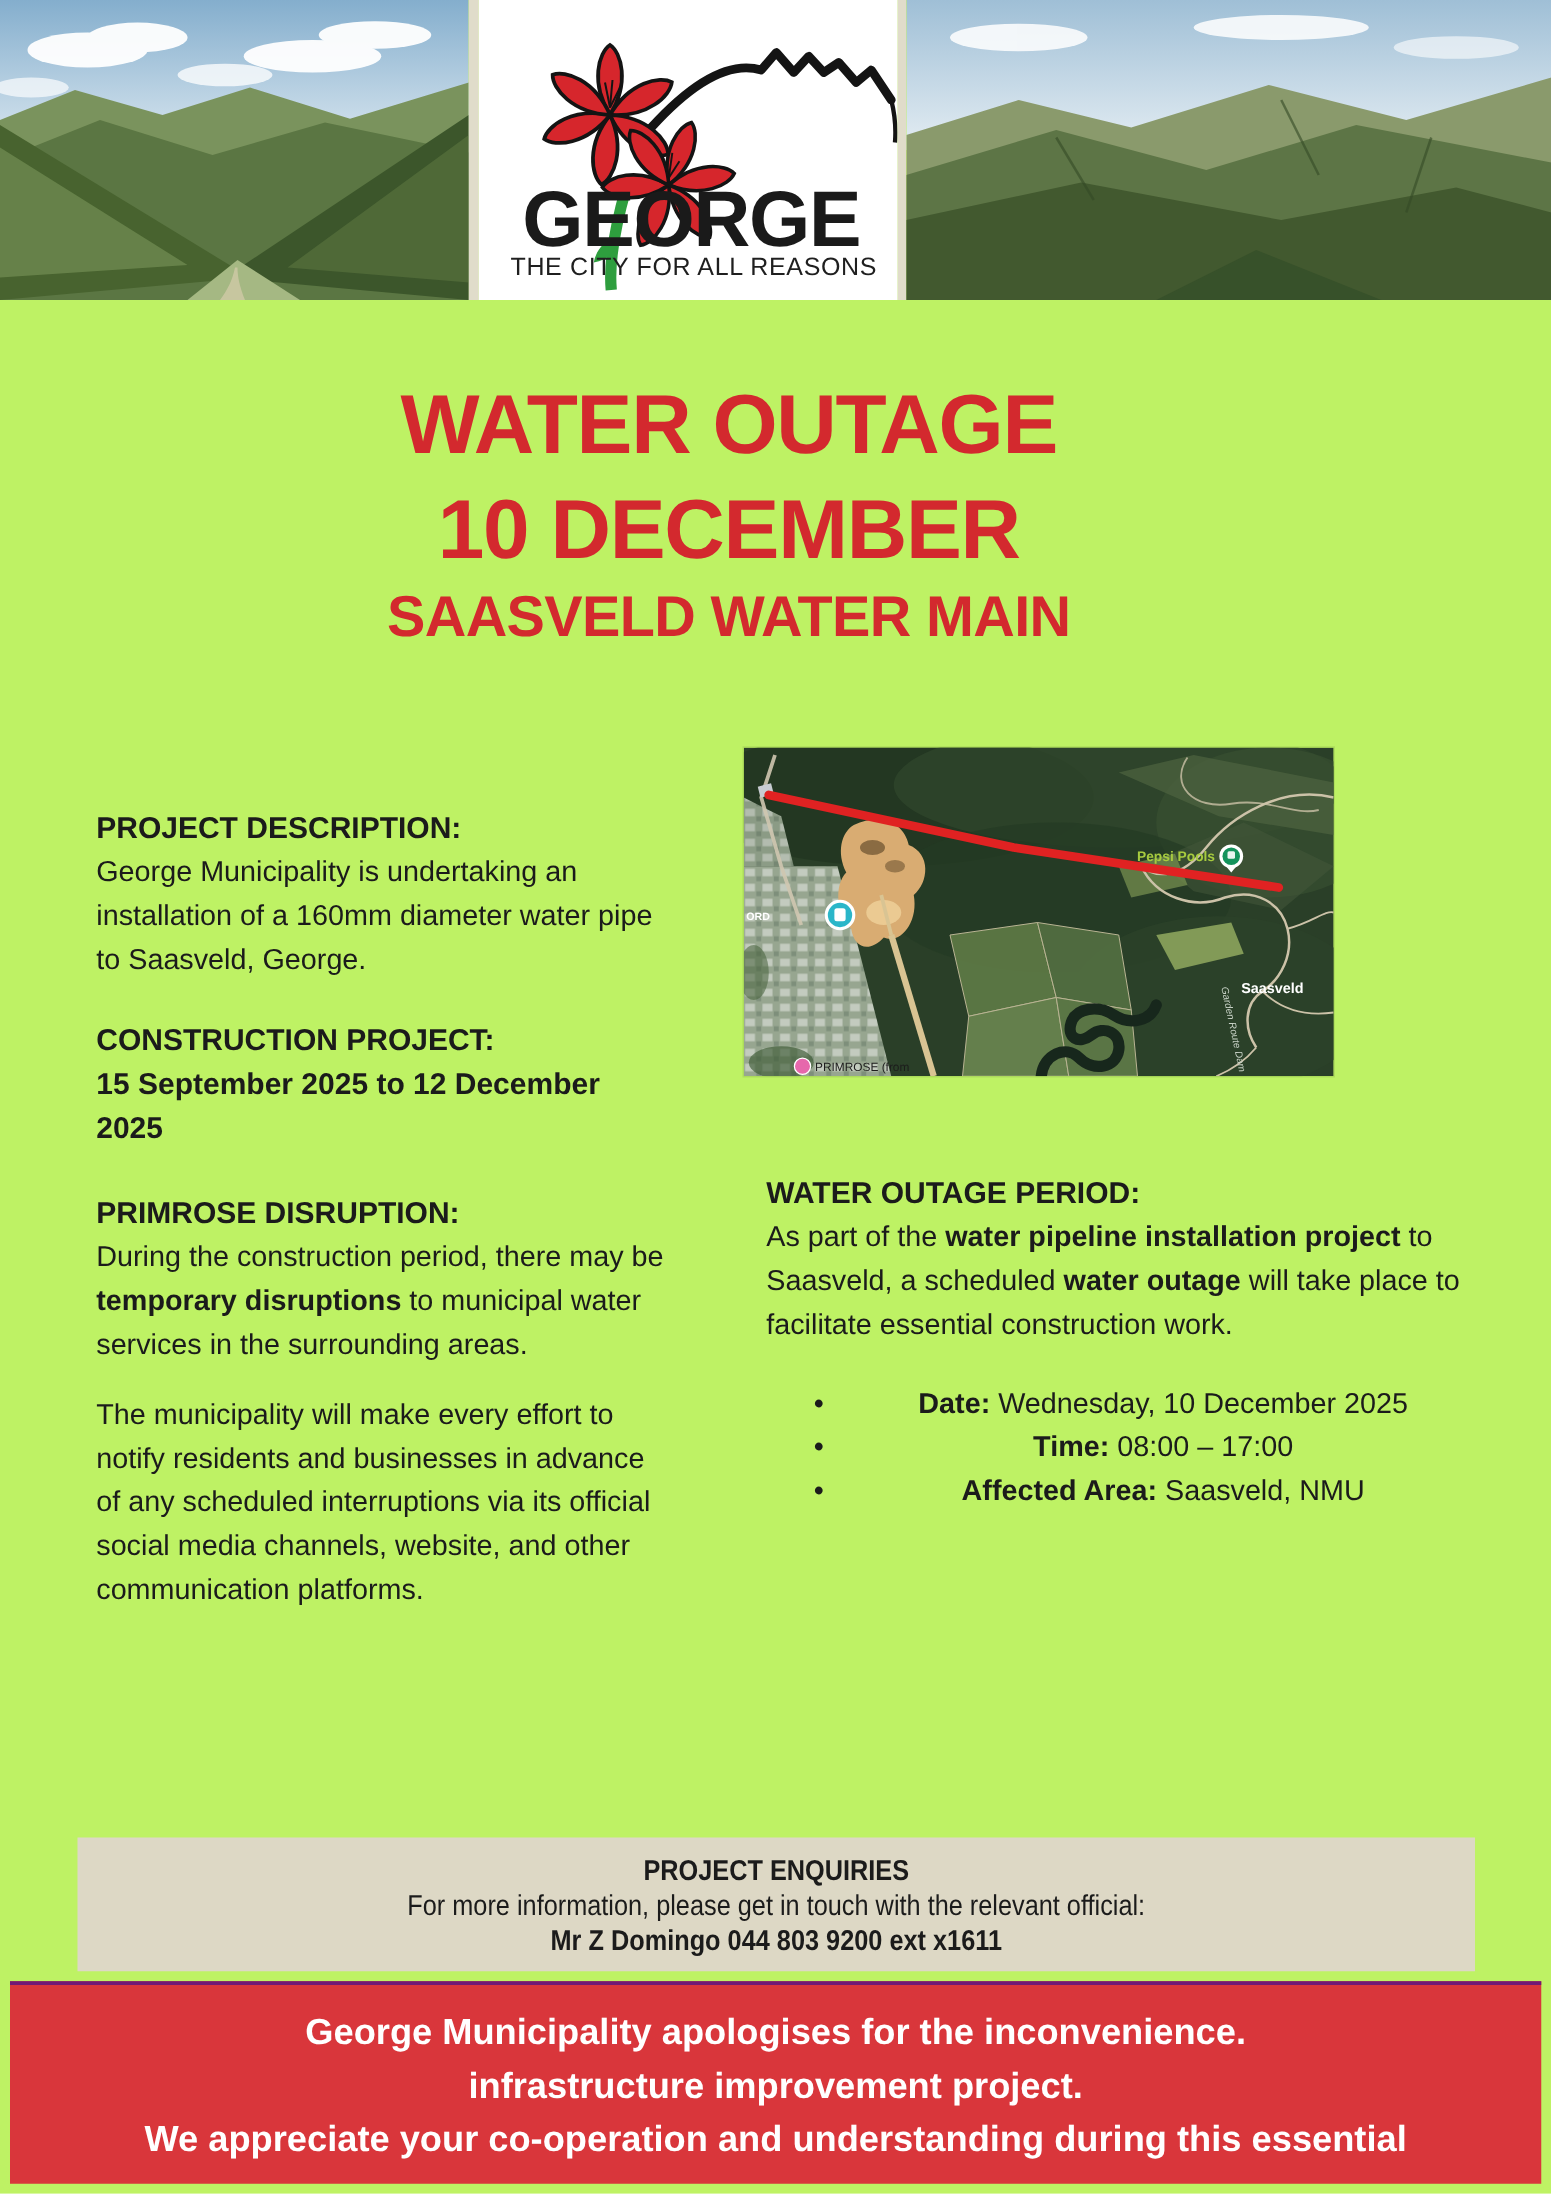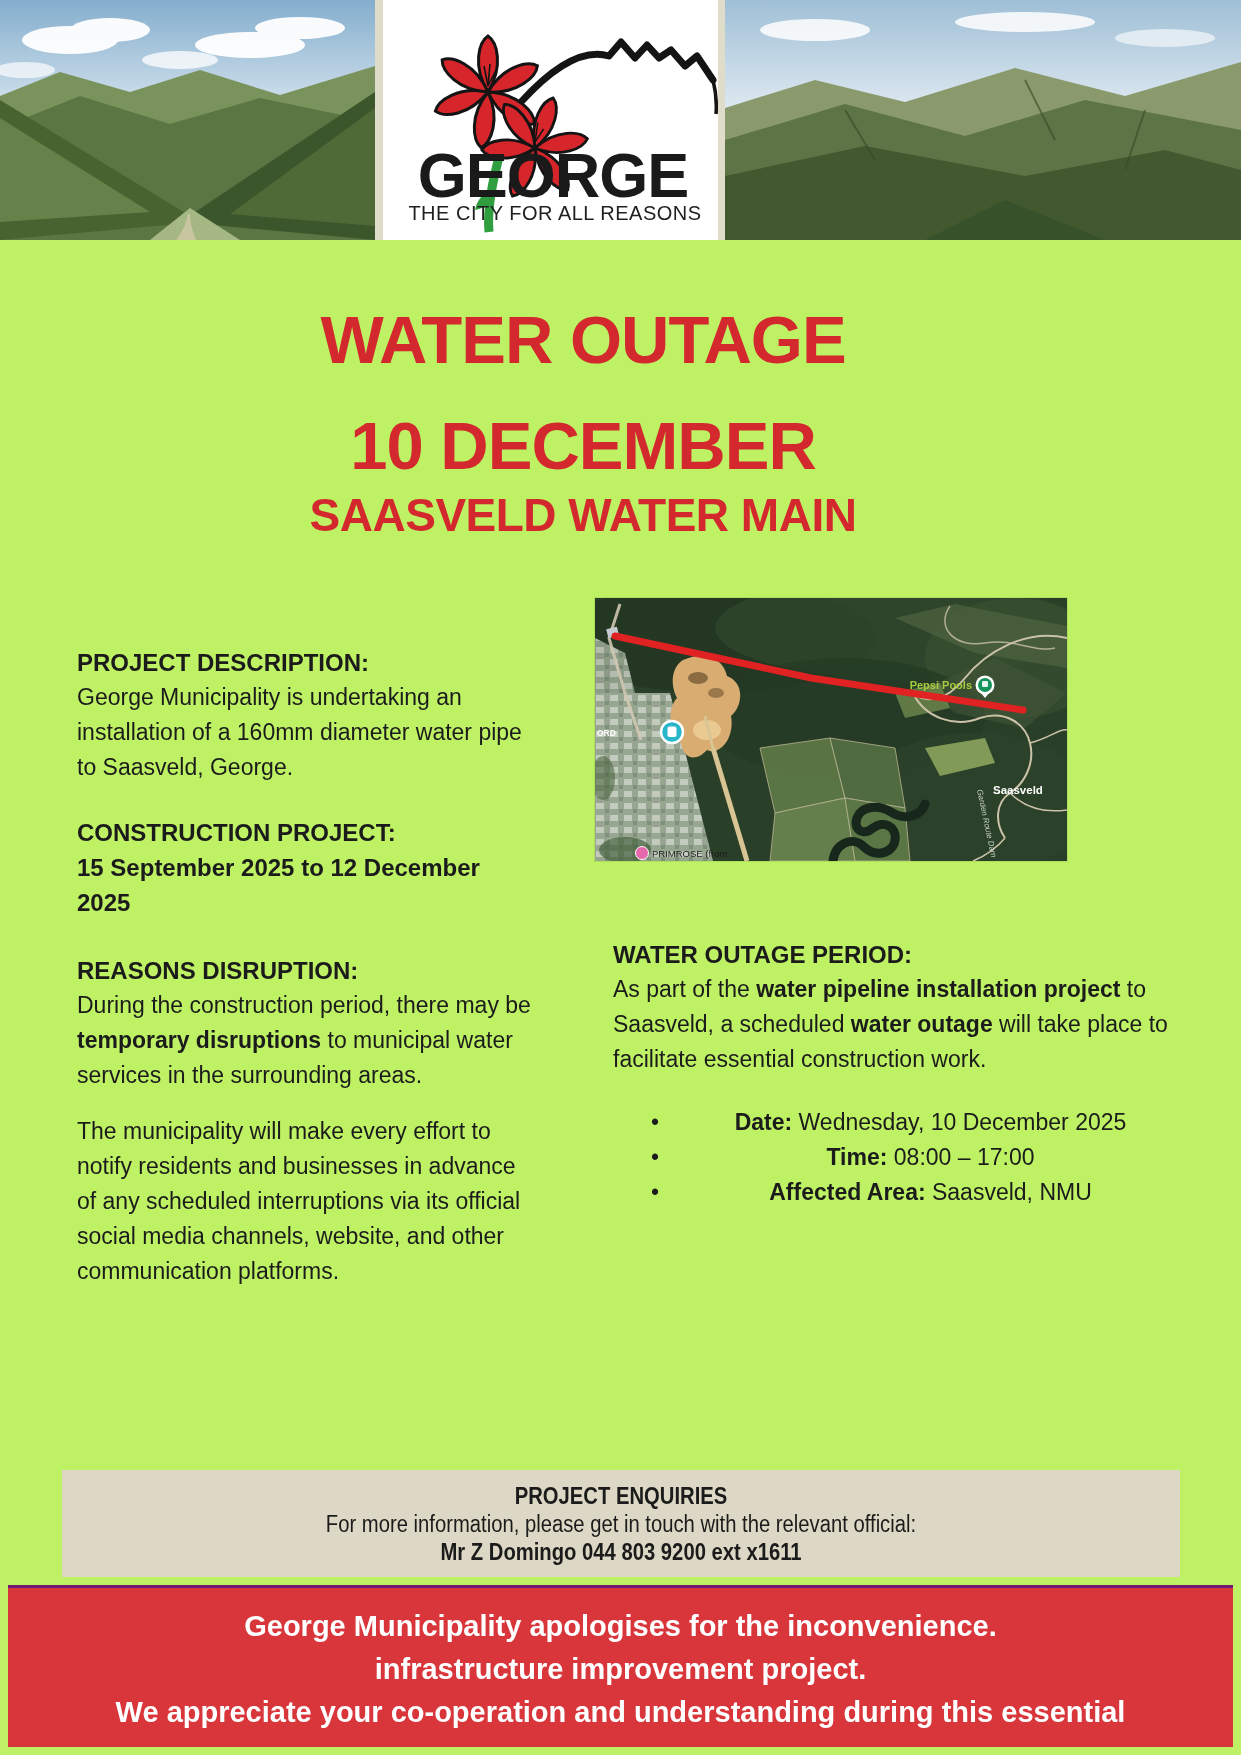--- a/index.html
+++ b/index.html
@@ -7,21 +7,21 @@
         font-family:"Liberation Sans", sans-serif;color:#1b1b1b;}
   
   .header{position:absolute;left:0;top:0;width:1241px;height:240px;display:flex;}
   .photo{height:240px;overflow:hidden;}
   .sep{height:240px;background:#E0DCCA;}
   .logo-panel{width:335px;height:240px;background:#ffffff;position:relative;}
   
   .title-block{position:absolute;left:0;top:296px;width:1166px;text-align:center;
                color:#D3292E;font-weight:bold;}
   .title-l1{font-size:67px;line-height:88px;letter-spacing:-1px;}
-  .title-l2{font-size:67px;line-height:80px;letter-spacing:-1px;margin-top:22px;}
+  .title-l2{font-size:67px;line-height:80px;letter-spacing:-1px;}
   .title-l3{font-size:46px;line-height:58px;letter-spacing:-0.5px;}
   
   .leftcol{position:absolute;left:77px;top:606px;width:462px;font-size:23px;line-height:35px;margin-top:39px;}
   .h{font-weight:bold;font-size:24px;line-height:35px;}
   .sp30{height:30px;} .sp33{height:33px;} .sp21{height:21px;}
   .map-box{position:absolute;left:595px;top:598px;width:472px;height:263px;overflow:hidden;
            box-shadow:0 0 0 1px rgba(0,0,0,0.08);}
   .rightcol{position:absolute;left:613px;top:937px;width:560px;font-size:23px;line-height:35px;}
   .bullets{margin:28px 0 0 0;padding:0;list-style:none;}
   .bullets li{position:relative;padding-left:75px;line-height:35px;text-align:center;}
@@ -153,21 +153,21 @@
     <div class="title-l3">SAASVELD WATER MAIN</div>
   </div>
 
   <div class="leftcol">
     <div class="h">PROJECT DESCRIPTION:</div>
     <div>George Municipality is undertaking an installation of a 160mm diameter water pipe to Saasveld, George.</div>
     <div class="sp30"></div>
     <div class="h">CONSTRUCTION PROJECT:</div>
     <div class="h">15 September 2025 to 12 December 2025</div>
     <div class="sp33"></div>
-    <div class="h">REASONS DISRUPTION:</div>
+    <div class="h">PRIMROSE DISRUPTION:</div>
     <div><span>During the construction period, there may be </span><span class="blabel">temporary disruptions</span><span> to municipal water services in the surrounding areas.</span></div>
     <div class="sp21"></div>
     <div>The municipality will make every effort to notify residents and businesses in advance of any scheduled interruptions via its official social media channels, website, and other communication platforms.</div>
   </div>
 
   <div class="map-box">
     <svg width="472" height="263" viewBox="0 0 472 263">
       <defs>
         <pattern id="town" width="14" height="12" patternUnits="userSpaceOnUse">
           <rect width="14" height="12" fill="#97A690"></rect>

